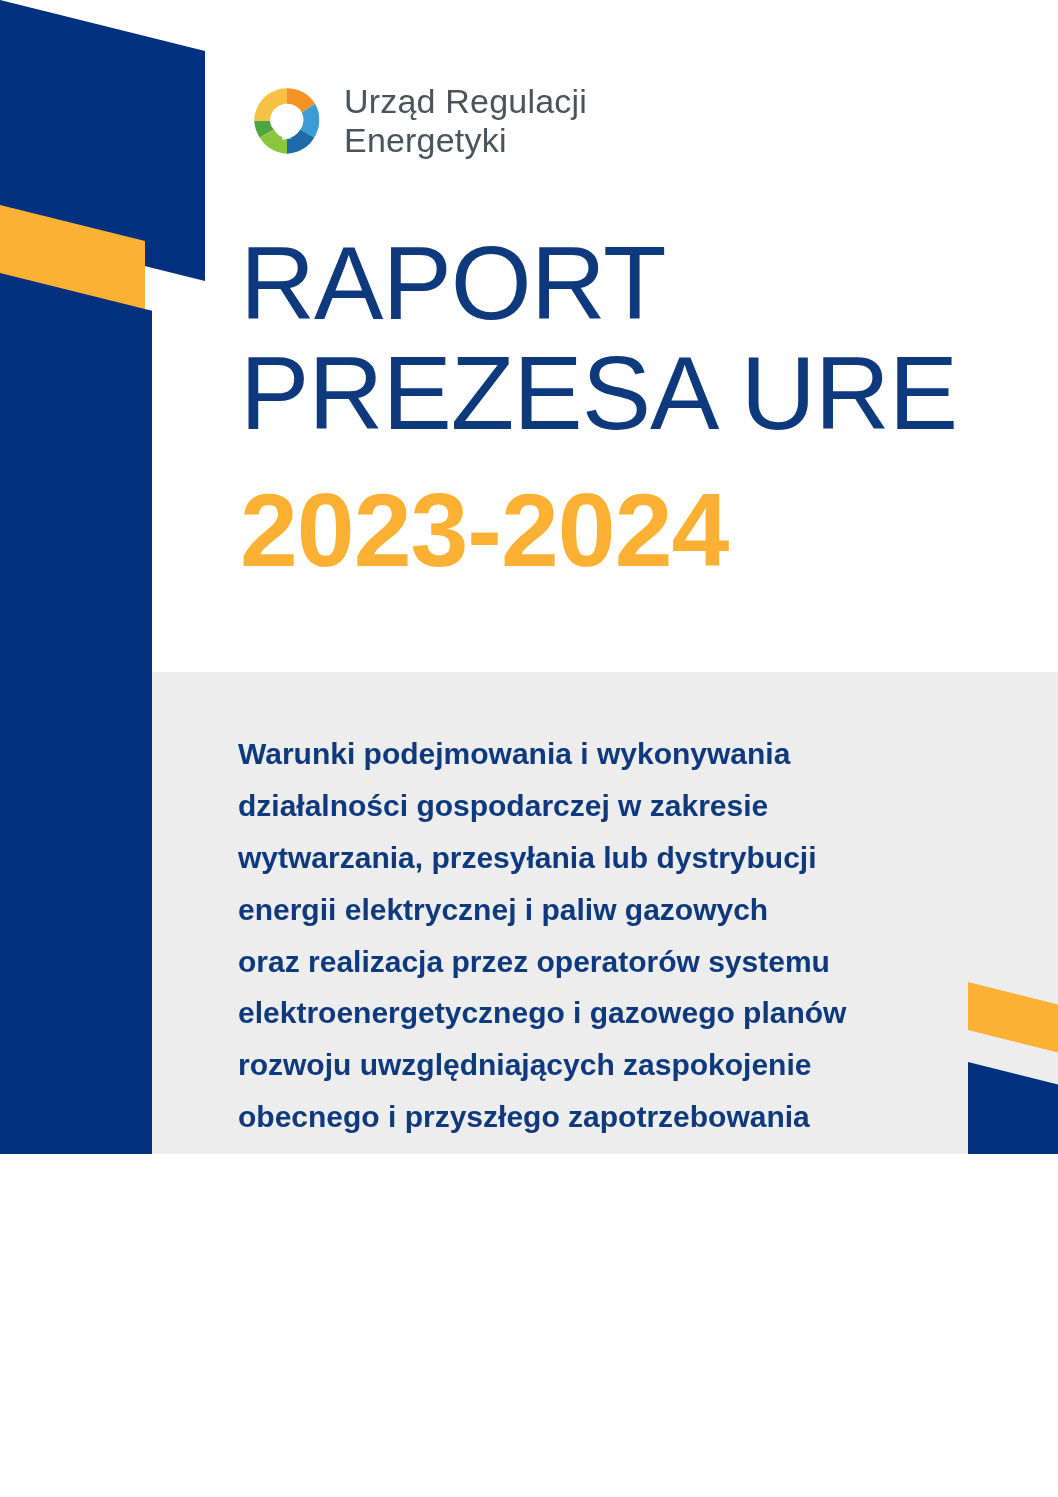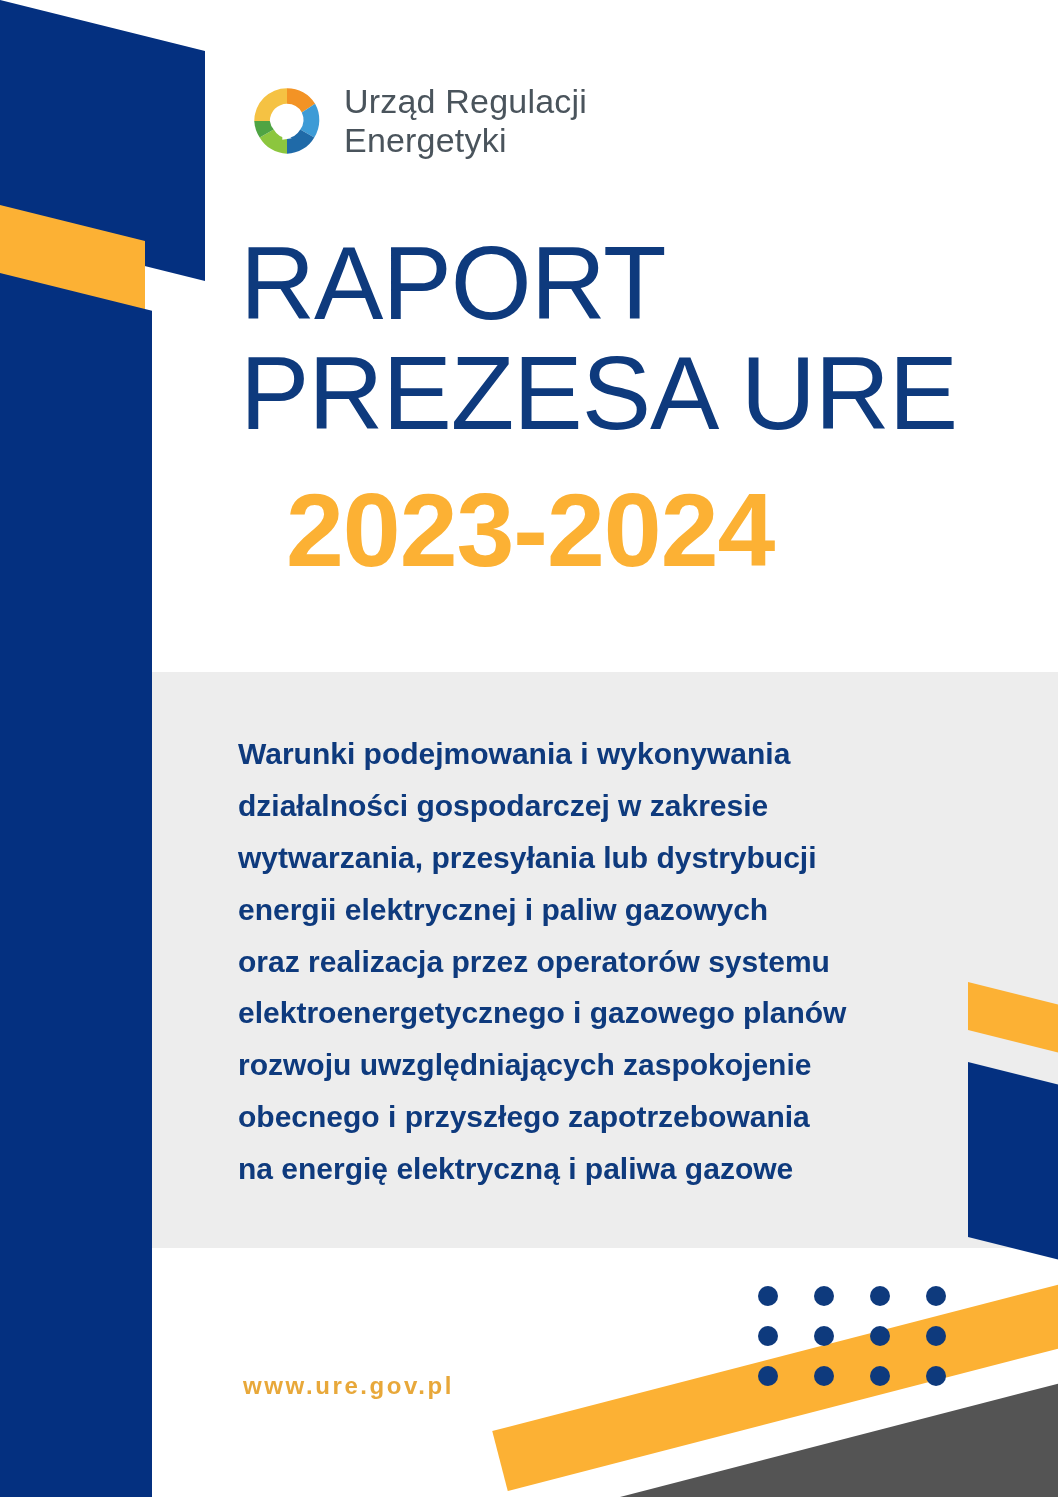--- a/index.html
+++ b/index.html
@@ -7,21 +7,21 @@
     padding: 0;
     background: #ffffff;
   }
   body {
     font-family: "Liberation Sans", sans-serif;
   }
 
   .page {
     position: relative;
     width: 1058px;
-    height: 1497px;
+    height: 1154px;
     background: #ffffff;
     overflow: hidden;
   }
 
   
   .deco-left-blue-top {
     position: absolute;
     left: -40px;
     top: -10px;
     width: 245px;
@@ -162,21 +162,20 @@
   }
   .year {
     position: absolute;
     left: 240px;
     top: 478px;
     color: #fcb134;
     font-size: 104px;
     font-weight: 700;
     line-height: 1.0;
     letter-spacing: -1px;
-    margin-left: 46px;
   }
 
   
   .subtitle {
     position: absolute;
     left: 238px;
     top: 728px;
     width: 720px;
     color: #0e3a7d;
     font-size: 30px;

